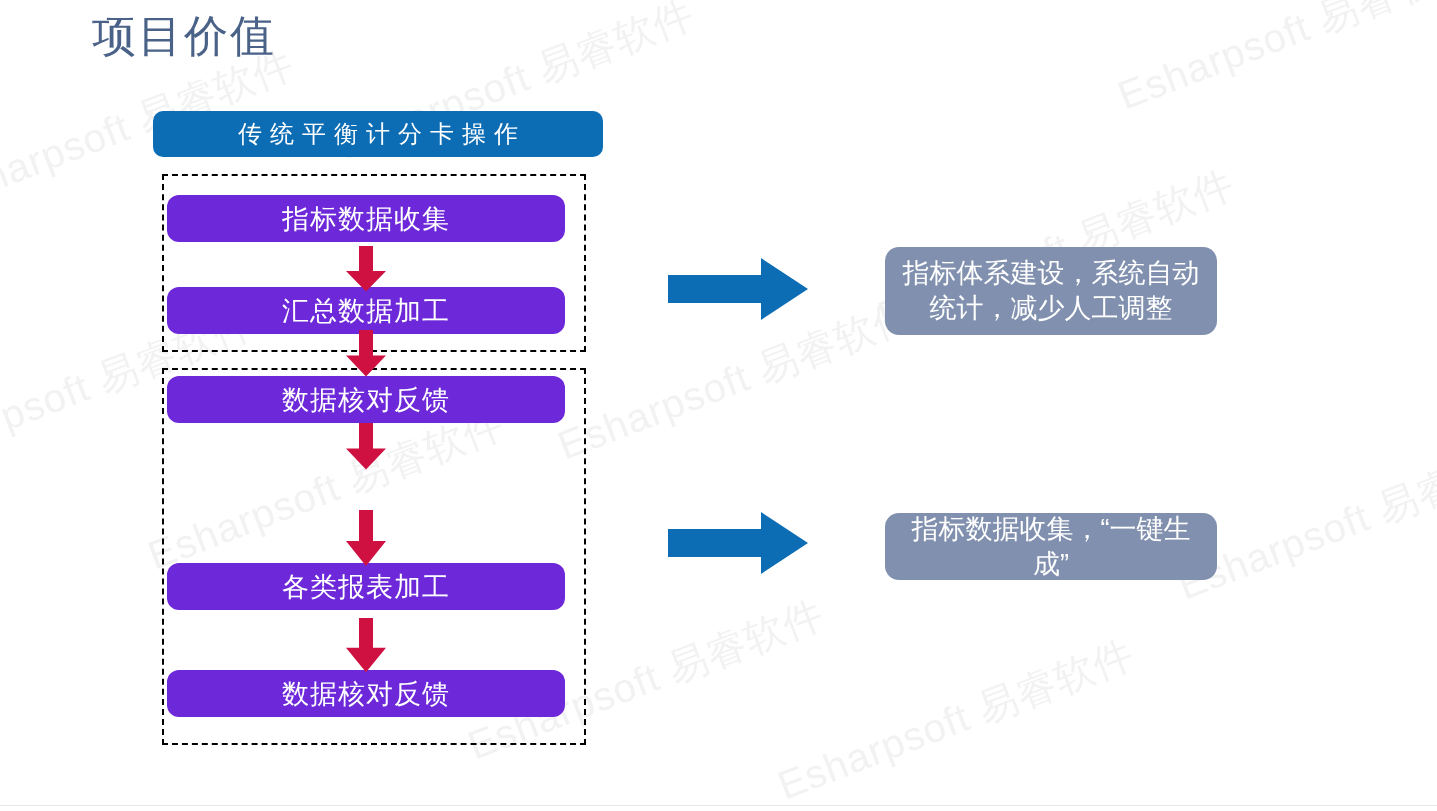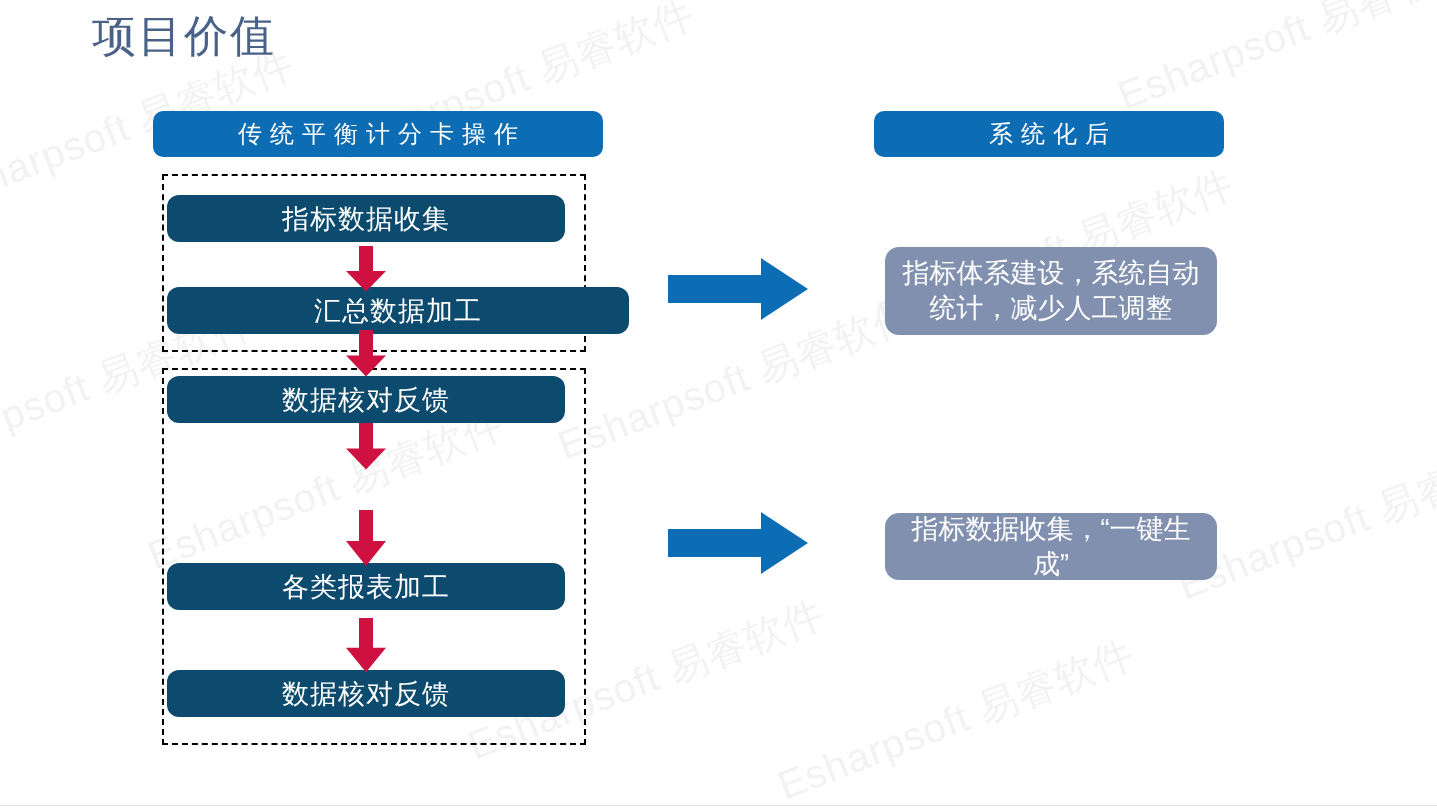--- a/index.html
+++ b/index.html
@@ -74,33 +74,33 @@
     position: absolute;
     border: 2px dashed #000000;
     box-sizing: border-box;
   }
   #dashed-group-1 { left: 162px; top: 174px; width: 424px; height: 178px; }
   #dashed-group-2 { left: 162px; top: 368px; width: 424px; height: 377px; }
 
   
   .step-box {
     position: absolute;
-    background: #0c4a6e;
+    background: #6d28d9;
     border-radius: 12px;
     color: #ffffff;
     display: flex;
     align-items: center;
     justify-content: center;
     font-size: 27px;
     letter-spacing: 1px;
     box-sizing: border-box;
     text-align: center;
   }
   #step-1 { left: 167px; top: 195px; width: 398px; height: 47px; }
-  #step-2 { left: 167px; top: 287px; width: 462px; height: 47px; text-align: center; }
+  #step-2 { left: 167px; top: 287px; width: 398px; height: 47px; text-align: center; }
   #step-3 { left: 167px; top: 376px; width: 398px; height: 47px; }
   #step-4 { left: 167px; top: 463px; width: 398px; height: 47px; }
   #step-5 { left: 167px; top: 563px; width: 398px; height: 47px; }
   #step-6 { left: 167px; top: 670px; width: 398px; height: 47px; }
 
   
   .down-arrow {
     position: absolute;
     left: 342px;
     width: 48px;
@@ -165,21 +165,20 @@
     <div class="wm" style="left: 780px; top: 760px; color: rgb(242, 242, 242); transform: rotate(-21deg);">Esharpsoft 易睿软件</div>
     <div class="wm" style="left: -100px; top: 430px; color: rgb(242, 242, 242); transform: rotate(-21deg);">Esharpsoft 易睿软件</div>
   </div>
 
 <div id="slide">
 
   <div id="page-title">项目价值</div>
 
   <div class="header-pill" id="header-left">传统平衡计分卡操作</div>
 
-  <div class="header-pill" id="header-right">系统化后</div>
 
   <div class="dashed-group" id="dashed-group-1"></div>
   <div class="dashed-group" id="dashed-group-2"></div>
 
   <div class="step-box" id="step-1">指标数据收集</div>
   <div class="step-box" id="step-2">汇总数据加工</div>
   <div class="step-box" id="step-3">数据核对反馈</div>
   <div class="step-box" id="step-6">数据核对反馈</div>
   <div class="step-box" id="step-5">各类报表加工</div>
 

